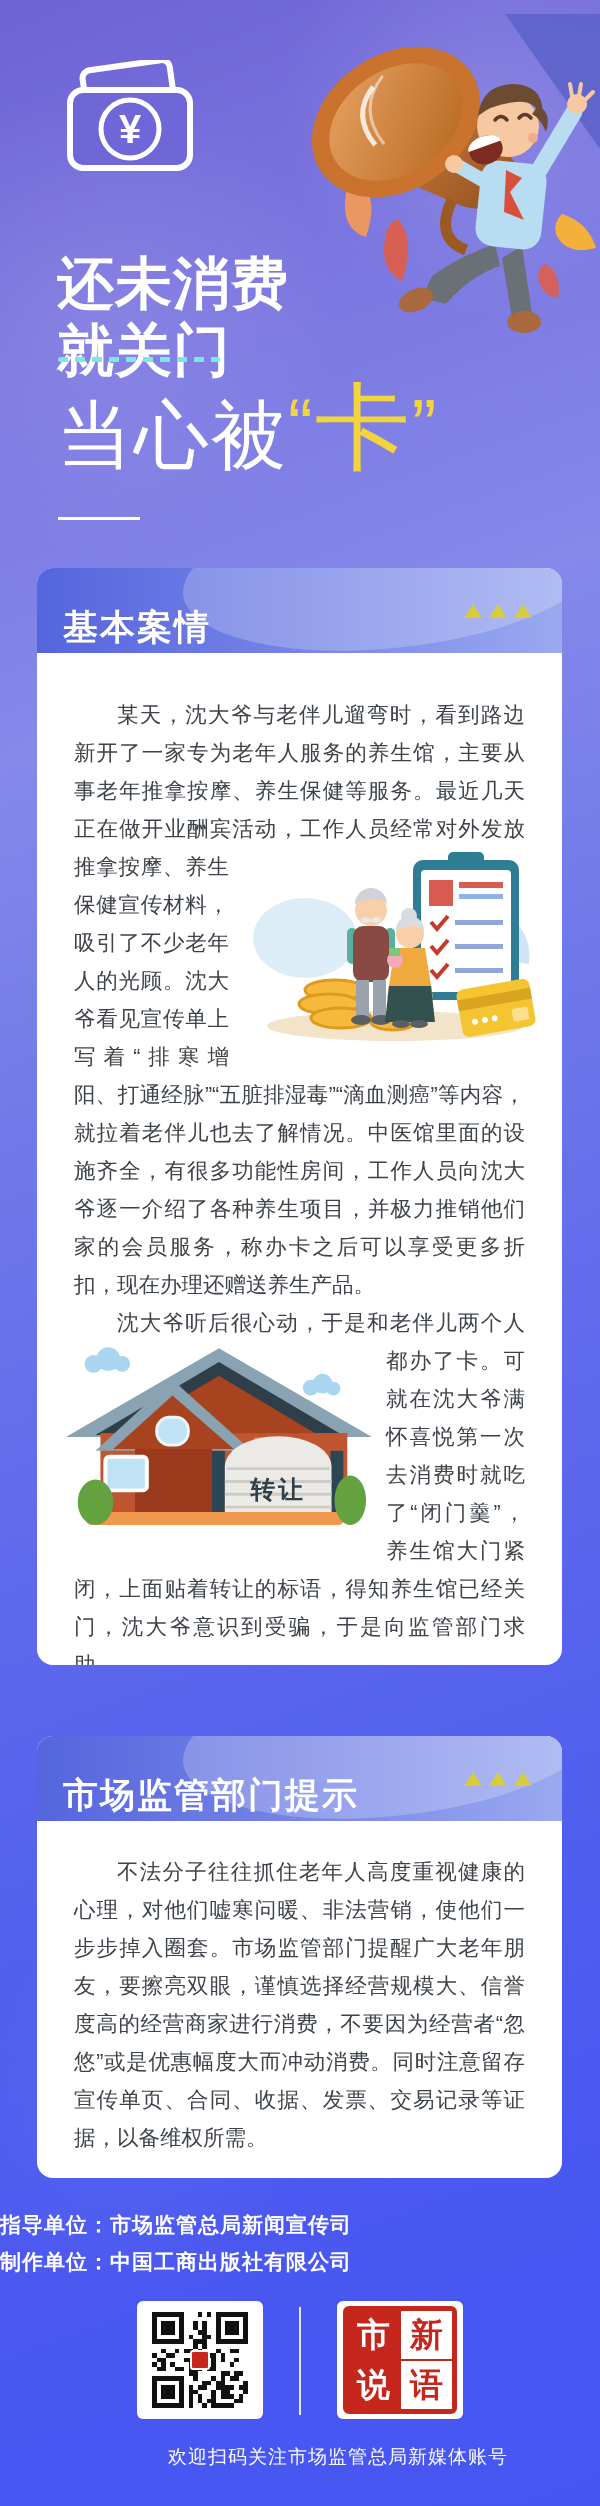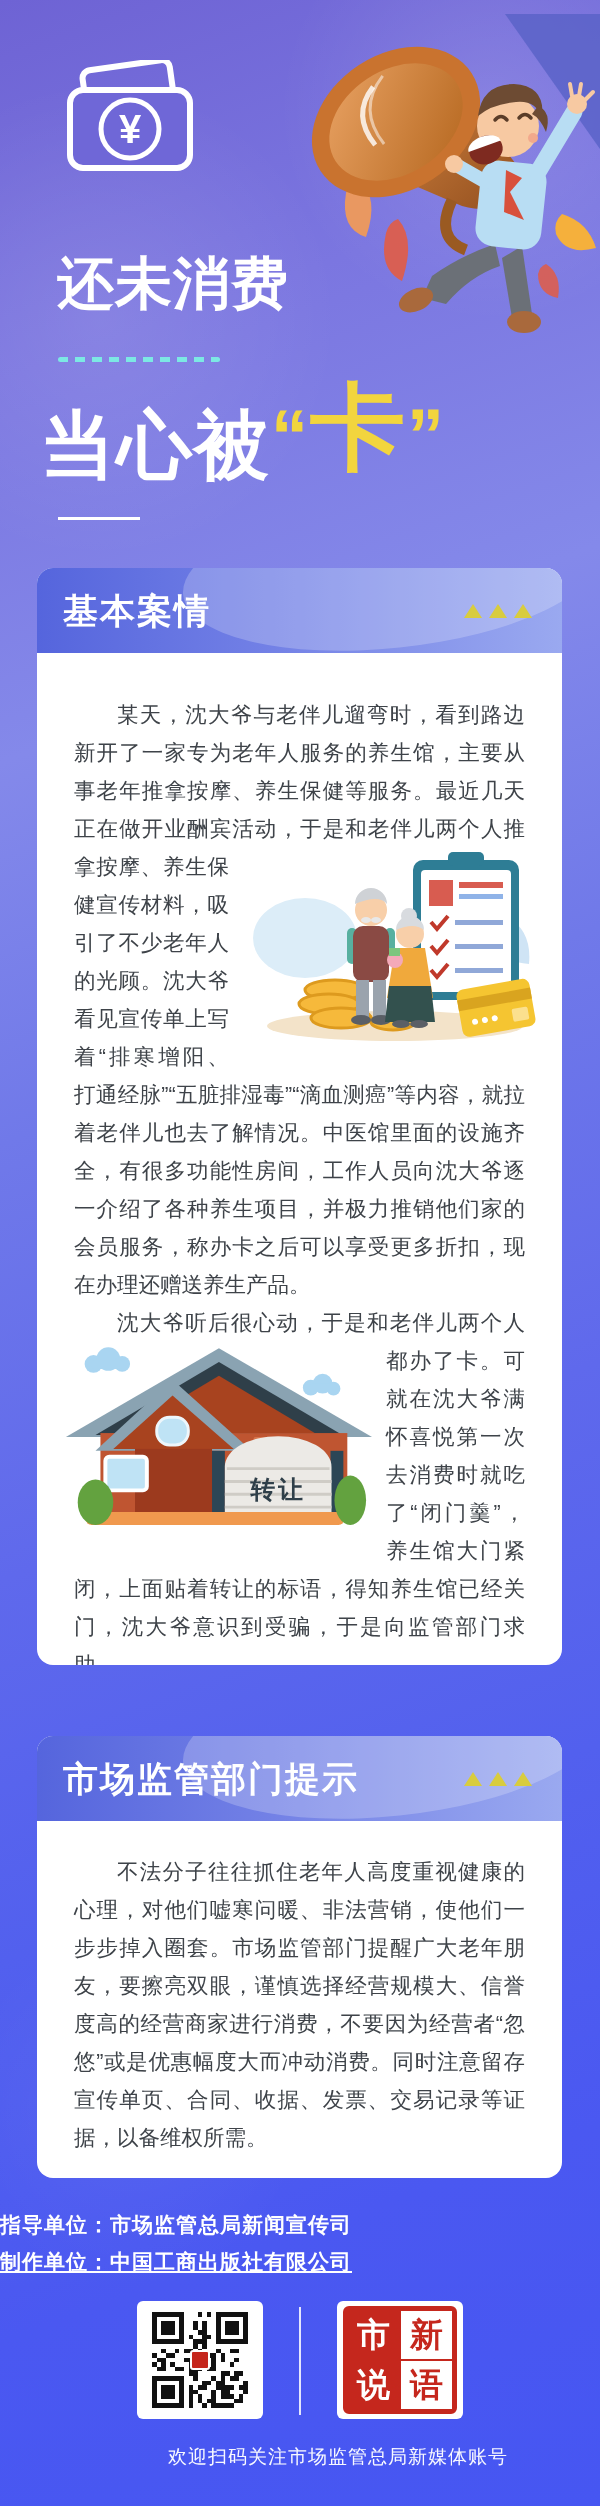--- a/index.html
+++ b/index.html
@@ -12,53 +12,53 @@
     background:radial-gradient(circle,rgba(255,255,255,.12),rgba(255,255,255,0) 65%);}
   .glow3{position:absolute;left:-80px;top:1900px;width:420px;height:420px;border-radius:50%;
     background:radial-gradient(circle,rgba(255,255,255,.05),rgba(255,255,255,0) 60%);}
 
   
   .wallet{position:absolute;left:66px;top:60px;}
   .hero-title{position:absolute;left:57px;top:212px;color:#fff;font-size:57px;line-height:67px;
     font-weight:900;letter-spacing:1px;}
   .dash-line{position:absolute;left:58px;top:357px;width:162px;height:5px;border-radius:3px;
     background:repeating-linear-gradient(90deg,#7ce8e4 0 10px,rgba(0,0,0,0) 10px 17px);}
-  .warn-row{position:absolute;left:40px;top:388px;display:flex;align-items:flex-end;font-weight:700;}
+  .warn-row{position:absolute;left:57px;top:388px;display:flex;align-items:center;font-weight:400;}
   .warn-prefix{color:#fff;font-size:75px;line-height:1;letter-spacing:2px;}
   .warn-quote{font-size:74px;line-height:1;transform:translateY(-10px);}
   .warn-key{font-size:95px;line-height:1;transform:translateY(-8px);margin:0 2px;}
   .tagline-row{position:absolute;left:58px;top:517px;display:flex;align-items:center;}
   .tagline-rule{width:82px;height:3px;background:#fff;margin-right:9px;}
   .tagline-text{color:#fff;font-size:20px;letter-spacing:1px;}
   .hero-art{position:absolute;left:300px;top:14px;}
 
   
   .card{position:absolute;left:37px;width:525px;background:#fff;border-radius:16px;overflow:hidden;}
   .card-case{top:568px;height:1097px;}
   .card-tips{top:1736px;height:442px;}
   .banner{position:relative;height:85px;
     background:linear-gradient(90deg,#5565dd 0%,#7381e6 45%,#9aa9f0 100%);}
   .banner::after{content:"";position:absolute;right:-40px;top:-70px;width:420px;height:150px;
     border-radius:50%;background:rgba(255,255,255,.22);transform:rotate(-6deg);}
-  .banner-title{position:absolute;left:26px;top:0;line-height:85px;margin:0;color:#fff;
+  .banner-title{position:absolute;left:26px;top:16px;line-height:85px;margin:0;color:#fff;
     font-size:35px;font-weight:bold;letter-spacing:2px;z-index:2;}
   .tri-group{position:absolute;right:30px;top:36px;display:flex;gap:7px;z-index:2;}
   .tri{width:0;height:0;border-left:9px solid rgba(0,0,0,0);border-right:9px solid rgba(0,0,0,0);
     border-bottom:14px solid #d8cc3e;}
   .card-body{padding:43px 37px 0 37px;color:#3e4349;font-size:21.5px;line-height:38px;
     text-align:justify;word-break:break-all;}
   .card-body p{margin:0;text-indent:2em;}
   .float-r{float:right;margin:4px -18px 4px 14px;}
   .float-l{float:left;margin:4px 14px 2px -18px;}
 
   
   .credit{position:absolute;width:100%;text-align:left;color:#fff;font-weight:bold;
     font-size:21px;line-height:26px;letter-spacing:1px;}
   .credit-1{top:2212px;}
-  .credit-2{top:2249px;text-decoration:underline;}
+  .credit-2{top:2249px;}
   .qr-card{position:absolute;left:137px;top:2301px;width:126px;height:118px;background:#fff;
     border-radius:6px;display:flex;align-items:center;justify-content:center;}
   .qr-wrap{position:relative;width:96px;height:96px;}
   .qr-center{position:absolute;left:38px;top:38px;width:20px;height:20px;background:#c5271d;
     border:2px solid #fff;box-sizing:border-box;border-radius:3px;}
   .footer-divider{position:absolute;left:299px;top:2307px;width:2px;height:108px;
     background:rgba(255,255,255,.85);}
   .logo-card{position:absolute;left:337px;top:2301px;width:126px;height:118px;background:#fff;
     border-radius:6px;display:flex;align-items:center;justify-content:center;}
   .seal{display:grid;grid-template-columns:1fr 1fr;grid-template-rows:1fr 1fr;gap:2px;
@@ -81,20 +81,21 @@
   <header>
     <svg class="wallet" width="132" height="114" viewBox="0 0 132 114">
       <rect x="18" y="5" width="88" height="42" rx="8" fill="none" stroke="#fff" stroke-width="6" transform="rotate(-8 62 26)"></rect>
       <rect x="4" y="30" width="120" height="78" rx="13" fill="#6f67d7" stroke="#fff" stroke-width="6"></rect>
       <circle cx="64" cy="69" r="29" fill="none" stroke="#fff" stroke-width="5"></circle>
       <text x="64" y="83" font-size="40" font-weight="bold" fill="#fff" text-anchor="middle">¥</text>
     </svg>
 
     <h1 class="hero-title">
       <span style="display:block">还未消费</span>
+      <span style="display:block">就关门</span>
     </h1>
 
     <div class="dash-line"></div>
 
     <div class="warn-row">
       <span class="warn-prefix">当心被</span>
       <span class="warn-quote" style="color:#f2d53e">“</span>
       <span class="warn-key" style="color:#f2d53e">卡</span>
       <span class="warn-quote" style="color:#f2d53e">”</span>
     </div>
@@ -159,21 +160,21 @@
   <section class="card card-case">
     <div class="banner">
       <h2 class="banner-title">基本案情</h2>
       <div class="tri-group">
         <span class="tri"></span>
           <span class="tri"></span>
           <span class="tri"></span>
       </div>
     </div>
     <div class="card-body">
-      <p><span>某天，沈大爷与老伴儿遛弯时，看到路边新开了一家专为老年人服务的养生馆，主要从事老年推拿按摩、养生保健等服务。最近几天正在做开业酬宾活动，于是和老伴儿两个人</span><svg class="float-r" width="300" height="193" viewBox="0 0 300 193">
+      <p><span>某天，沈大爷与老伴儿遛弯时，看到路边新开了一家专为老年人服务的养生馆，主要从事老年推拿按摩、养生保健等服务。最近几天正在做开业酬宾活动，工作人员经常对外发放</span><svg class="float-r" width="300" height="193" viewBox="0 0 300 193">
           <ellipse cx="62" cy="86" rx="52" ry="40" fill="#dcedf8"></ellipse>
           <path d="M250 60 q40 10 36 52 q-34 -2 -40 -34 q-2 -12 4 -18Z" fill="#cfe4f5"></path>
           <ellipse cx="152" cy="174" rx="128" ry="15" fill="#f3e3c9"></ellipse>
 
           <rect x="170" y="8" width="106" height="140" rx="10" fill="#2e7d95"></rect>
           <rect x="205" y="0" width="36" height="14" rx="5" fill="#2e7d95"></rect>
           <rect x="178" y="18" width="90" height="122" rx="4" fill="#fff"></rect>
           <rect x="186" y="28" width="24" height="26" fill="#d85c50"></rect>
           <rect x="216" y="30" width="44" height="6" fill="#d85c50"></rect>
           <rect x="216" y="42" width="44" height="5" fill="#8fb3e8"></rect>

